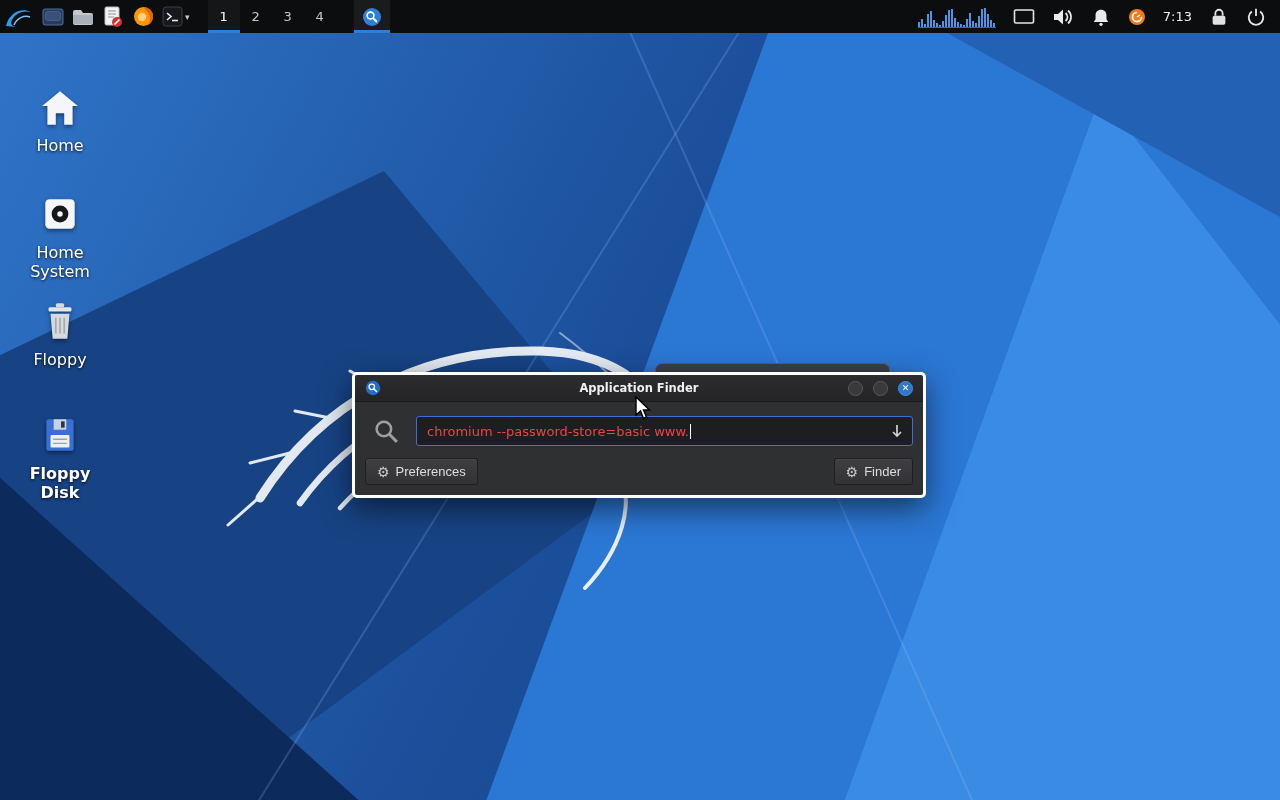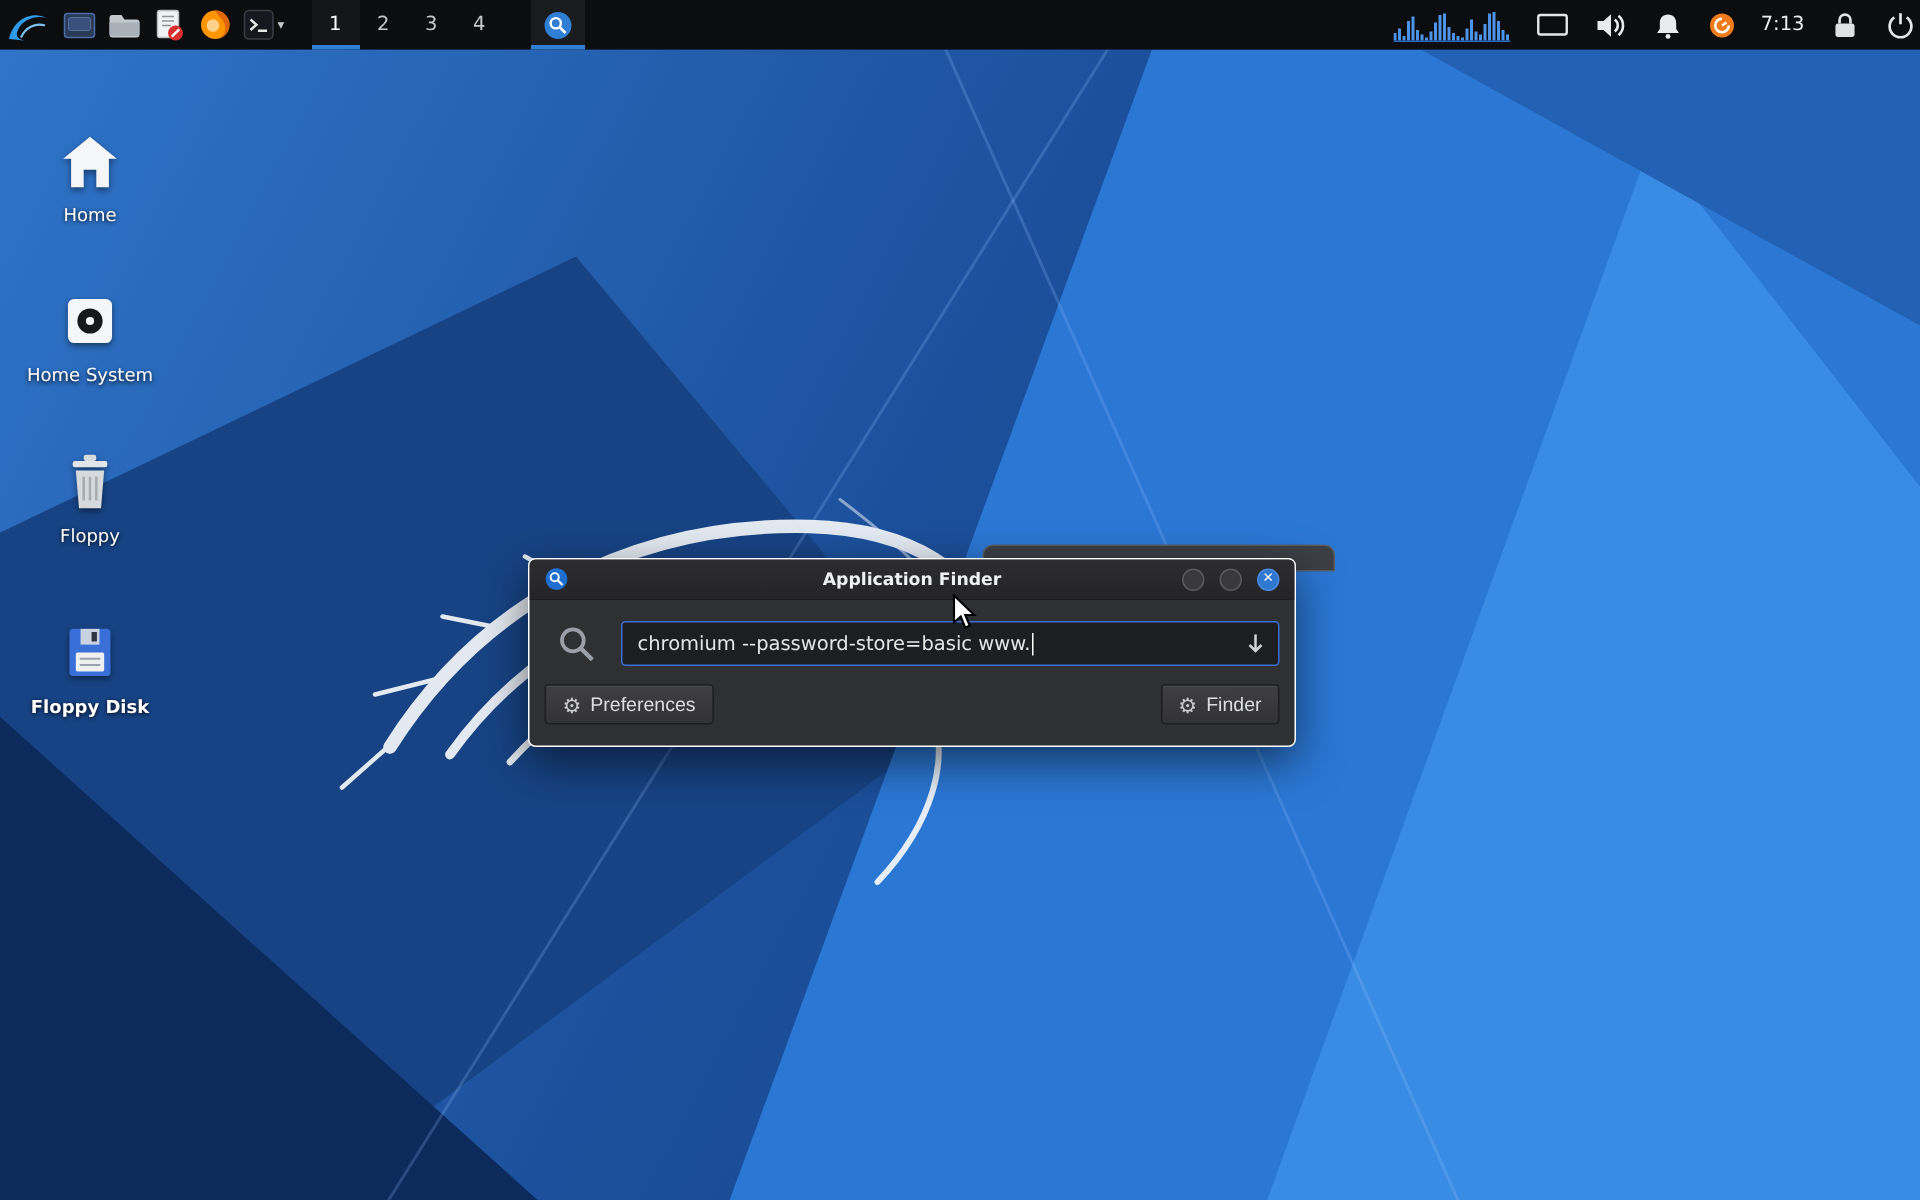--- a/index.html
+++ b/index.html
@@ -11,58 +11,58 @@
     display:flex;align-items:center;z-index:50;color:#d6d9dc;font-size:13px;}
   .panel .launcher{width:30px;height:33px;display:flex;align-items:center;justify-content:center;cursor:default;}
   .kali-btn{width:38px;height:33px;display:flex;align-items:center;justify-content:center;}
   .term-group{display:flex;align-items:center;height:33px;padding:0 4px;}
   .term-caret{font-size:9px;color:#c7cacd;margin-left:2px;}
   .ws{width:32px;height:33px;display:flex;align-items:center;justify-content:center;color:#c3c8cd;}
   .ws.active{color:#fff;box-shadow:inset 0 -3px 0 #2f7fd4;background:rgba(255,255,255,.04);}
   .taskbtn{width:36px;height:33px;display:flex;align-items:center;justify-content:center;
     box-shadow:inset 0 -3px 0 #2f7fd4;background:rgba(255,255,255,.06);margin-left:18px;}
   .spacer{flex:1;}
-  .tray{display:flex;align-items:center;gap:17px;padding-right:3px;}
+  .tray{display:flex;align-items:center;gap:17px;padding-right:14px;}
   .clock{color:#ececec;}
 
   
   .desktop{position:absolute;left:0;top:33px;width:1280px;height:767px;overflow:hidden;
     background:linear-gradient(118deg,#2f74c8 0%,#1c509c 45%,#123c7e 100%);}
   .facet{position:absolute;left:0;top:0;width:100%;height:100%;}
   .facet.a{background:#174384;clip-path:polygon(0% 42%,30% 18%,50% 58%,16% 100%,0% 100%);}
   .facet.b{background:#0c2a5c;clip-path:polygon(0% 58%,28% 100%,0% 100%);}
   .facet.c{background:#2b77d4;clip-path:polygon(60% 0%,100% 0%,100% 100%,38% 100%);}
   .facet.d{background:#3a8be4;clip-path:polygon(86% 8%,100% 38%,100% 100%,66% 100%);}
   .facet.e{background:#2361b4;clip-path:polygon(74% 0%,100% 0%,100% 24%);}
   .edge{position:absolute;background:rgba(150,198,255,.22);}
   .edge.e1{left:37%;top:-10%;width:2px;height:130%;transform:rotate(32deg);}
   .edge.e2{left:64%;top:-12%;width:2px;height:135%;transform:rotate(-24deg);}
 
   
   .dicon{position:absolute;width:96px;text-align:center;color:#fff;}
   .dicon svg{filter:drop-shadow(0 2px 2px rgba(0,0,0,.45));}
-  .dlabel{margin-top:4px;font-size:12px;text-shadow:0 1px 3px rgba(0,0,0,.9);}
+  .dlabel{margin-top:4px;font-size:16px;text-shadow:0 1px 3px rgba(0,0,0,.9);}
 
   
   .behind-win{position:absolute;left:655px;top:363px;width:235px;height:18px;
     background:#3c3f44;border:1px solid #5a5e64;border-radius:7px 7px 0 0;z-index:8;}
-  .dialog{position:absolute;left:352px;top:372px;width:512px;height:126px;z-index:10;
-    background:#2f3032;border:1px solid #ffffff;border-radius:5px;
+  .dialog{position:absolute;left:352px;top:372px;width:574px;height:126px;z-index:10;
+    background:#2f3032;border:3px solid #ffffff;border-radius:5px;
     box-shadow:0 10px 30px rgba(0,0,0,.55);}
   .titlebar{height:27px;background:linear-gradient(#2d2d2f,#242426);border-bottom:1px solid #1b1b1d;
     border-radius:4px 4px 0 0;display:flex;align-items:center;position:relative;padding:0 10px;}
   .titlebar .apptitle{position:absolute;left:0;right:0;text-align:center;
     font-size:11.5px;font-weight:bold;color:#eef0f2;}
   .winctl{margin-left:auto;display:flex;gap:10px;z-index:2;}
   .ctl{width:15px;height:15px;border-radius:50%;background:#39393b;border:1px solid #5a5a5c;
     display:flex;align-items:center;justify-content:center;}
   .ctl.close{background:#2f77d0;border-color:#4a8ade;color:#fff;font-size:9px;font-weight:bold;line-height:1;}
   .searchrow{display:flex;align-items:center;padding:14px 10px 0 18px;}
   .field{flex:1;height:30px;margin-left:16px;background:#1c1e21;border:1px solid #3d6fd4;
-    border-radius:3px;display:flex;align-items:center;padding:0 8px 0 10px;color:#e5e5e5;font-size:13px;}
+    border-radius:3px;display:flex;align-items:center;padding:0 8px 0 10px;color:#ef4444;font-size:13px;}
   .caret{display:inline-block;width:1px;height:15px;background:#fff;margin-left:1px;}
   .field .arrow{margin-left:auto;}
   .btnrow{display:flex;align-items:center;padding:12px 10px 0 10px;}
   .btn{height:27px;display:inline-flex;align-items:center;gap:6px;padding:0 11px;
     background:linear-gradient(#3f3f41,#333335);border:1px solid #1e1e20;border-radius:3px;
     color:#dddee0;font-size:13px;box-shadow:inset 0 1px 0 rgba(255,255,255,.05);}
   .btn .gear{font-size:14px;color:#c9cacc;line-height:1;}
   .launch{margin-left:auto;}
 
   .cursor{position:absolute;left:634px;top:396px;z-index:60;}

